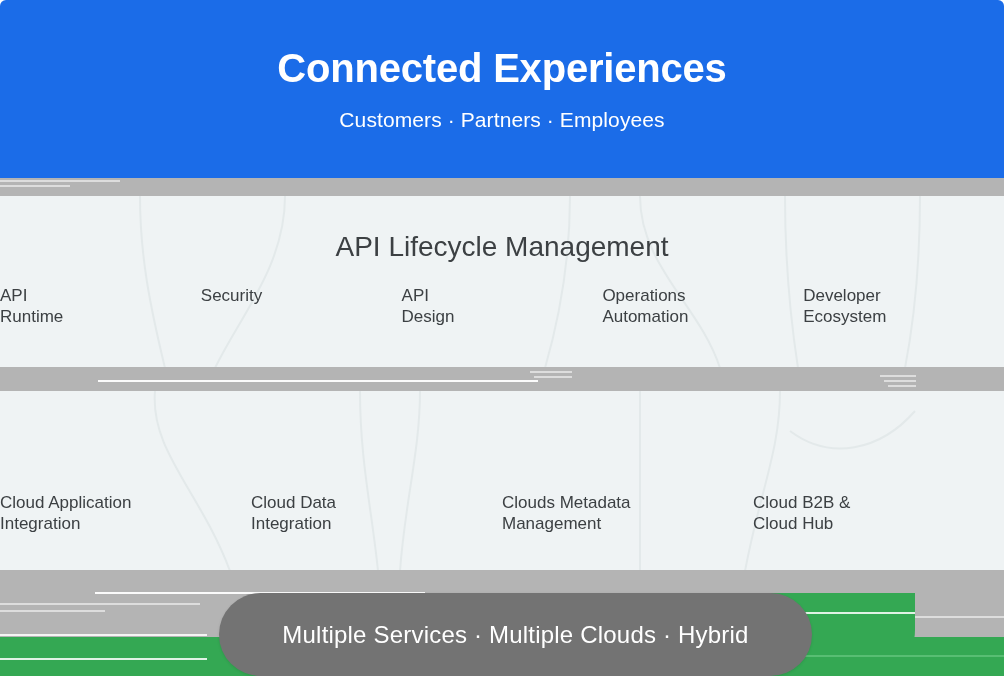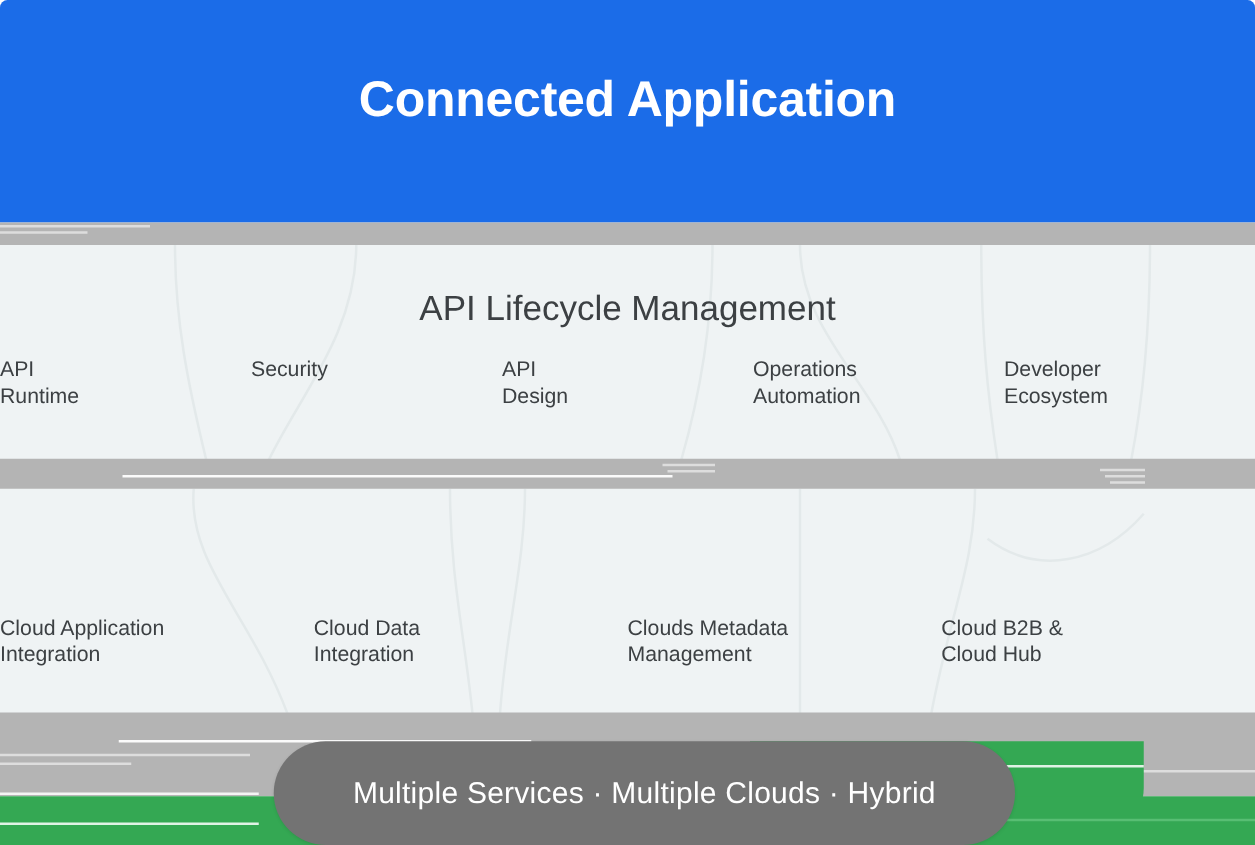--- a/index.html
+++ b/index.html
@@ -78,21 +78,22 @@
   
   .gline{position:absolute;height:2px;background:#ffffff;opacity:.85;}
   .gline2{position:absolute;height:2px;background:#5cc077;opacity:.9;}
 </style>
 </head>
 <body>
 
 <div id="stage">
 
   <div class="header">
-    <div class="header-title">Connected Application</div>
+    <div class="header-title">Connected Experiences</div>
+    <div class="header-sub">Customers · Partners · Employees</div>
   </div>
 
   <div class="band-gray band1">
     <div class="wline soft" style="left:0px;top:2px;width:120px;"></div>
     <div class="wline soft" style="left:0px;top:7px;width:70px;"></div>
   </div>
 
   <div class="panel panel-api">
     <svg class="swoosh" viewBox="0 0 1004 172" preserveAspectRatio="none">
       <path d="M140 0 C140 60 150 110 165 172" stroke="#e3e9ea" stroke-width="2" fill="none"></path>

